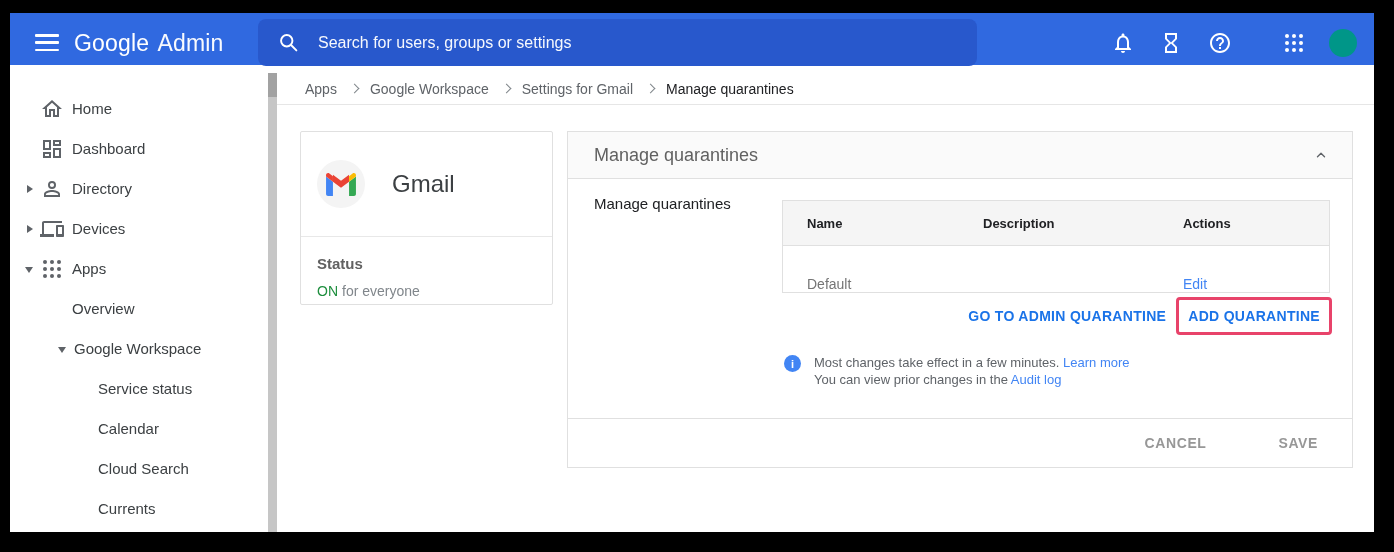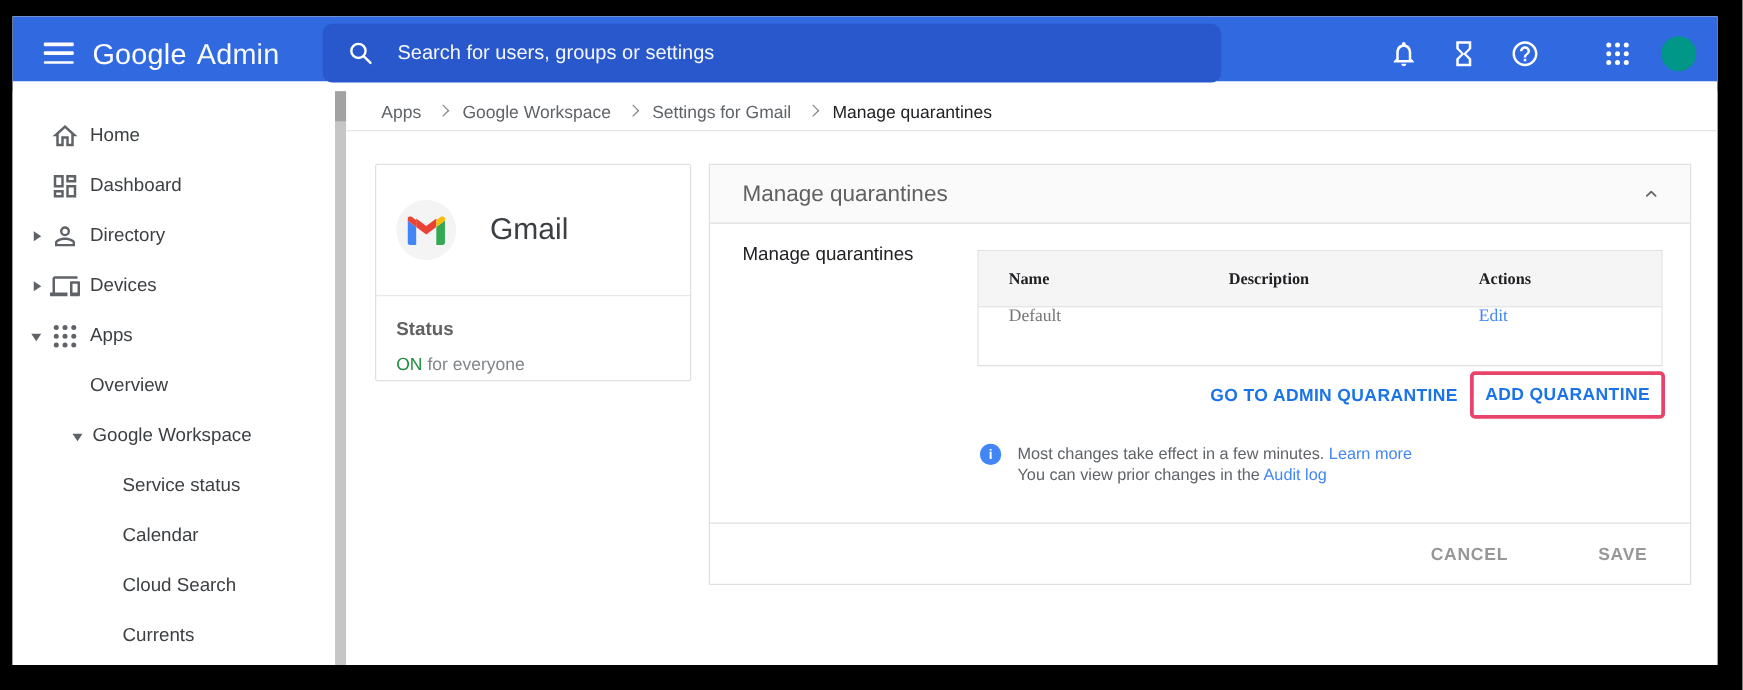--- a/index.html
+++ b/index.html
@@ -54,23 +54,23 @@
   .status-label { font-size:15px; font-weight:700; color:#616161; }
   .status-line { margin-top:11px; font-size:14px; color:#80868b; }
   .status-on { color:#1e8e3e; font-weight:400; margin-right:4px;margin-top:12px; }
 
   
   .panel { position:absolute; left:290px; top:58px; width:786px; height:337px; border:1px solid #e0e0e0; background:#fff; }
   .panel-header { height:47px; background:#fafafa; border-bottom:1px solid #e0e0e0; display:flex; align-items:center; justify-content:space-between; padding:0 24px 0 26px; cursor:pointer; }
   .panel-header .ph-title { font-size:18px; color:#616161; }
   .panel-body { position:relative; height:240px; }
   .section-label { position:absolute; left:26px; top:16px; font-size:15px; font-weight:500; color:#202124; }
-  .mq-table { position:absolute; left:214px; top:21px; width:548px; border:1px solid #e0e0e0;font-family:Liberation Serif, serif; }
+  .mq-table { position:absolute; left:214px; top:21px; width:548px; border:1px solid #e0e0e0; }
   .mq-thead { height:45px; background:#f5f5f5; border-bottom:1px solid #e0e0e0; display:flex; align-items:center; font-size:13px; font-weight:700; color:#202124; }
-  .mq-row { height:46px; background:#fff; display:flex; align-items:flex-start; font-size:14px; color:#757575; }
+  .mq-row { height:46px; background:#fff; display:flex; align-items:flex-end; font-size:14px; color:#757575; }
   .col1 { width:200px; padding-left:24px; }
   .col2 { width:200px; }
   .col3 { width:146px; }
   .edit-link { color:#4285f4; cursor:pointer; }
   .action-row { position:absolute; top:118px; right:20px; display:flex; align-items:center; }
   .text-btn { color:#1a73e8; font-size:14px; font-weight:700; letter-spacing:.3px; cursor:pointer; white-space:nowrap; }
   .add-wrap { border:3px solid #e8436a; border-radius:4px; padding:7px 9px; margin-left:10px; }
   .note { position:absolute; left:216px; top:175px; display:flex; }
   .info-icon { width:17px; height:17px; border-radius:50%; background:#4285f4; color:#fff; font-size:11px; font-weight:700; display:flex; align-items:center; justify-content:center; margin-top:1px; flex:0 0 auto; font-style:normal; }
   .note-text { margin-left:13px; font-size:13px; color:#5f6368; line-height:17px; }

